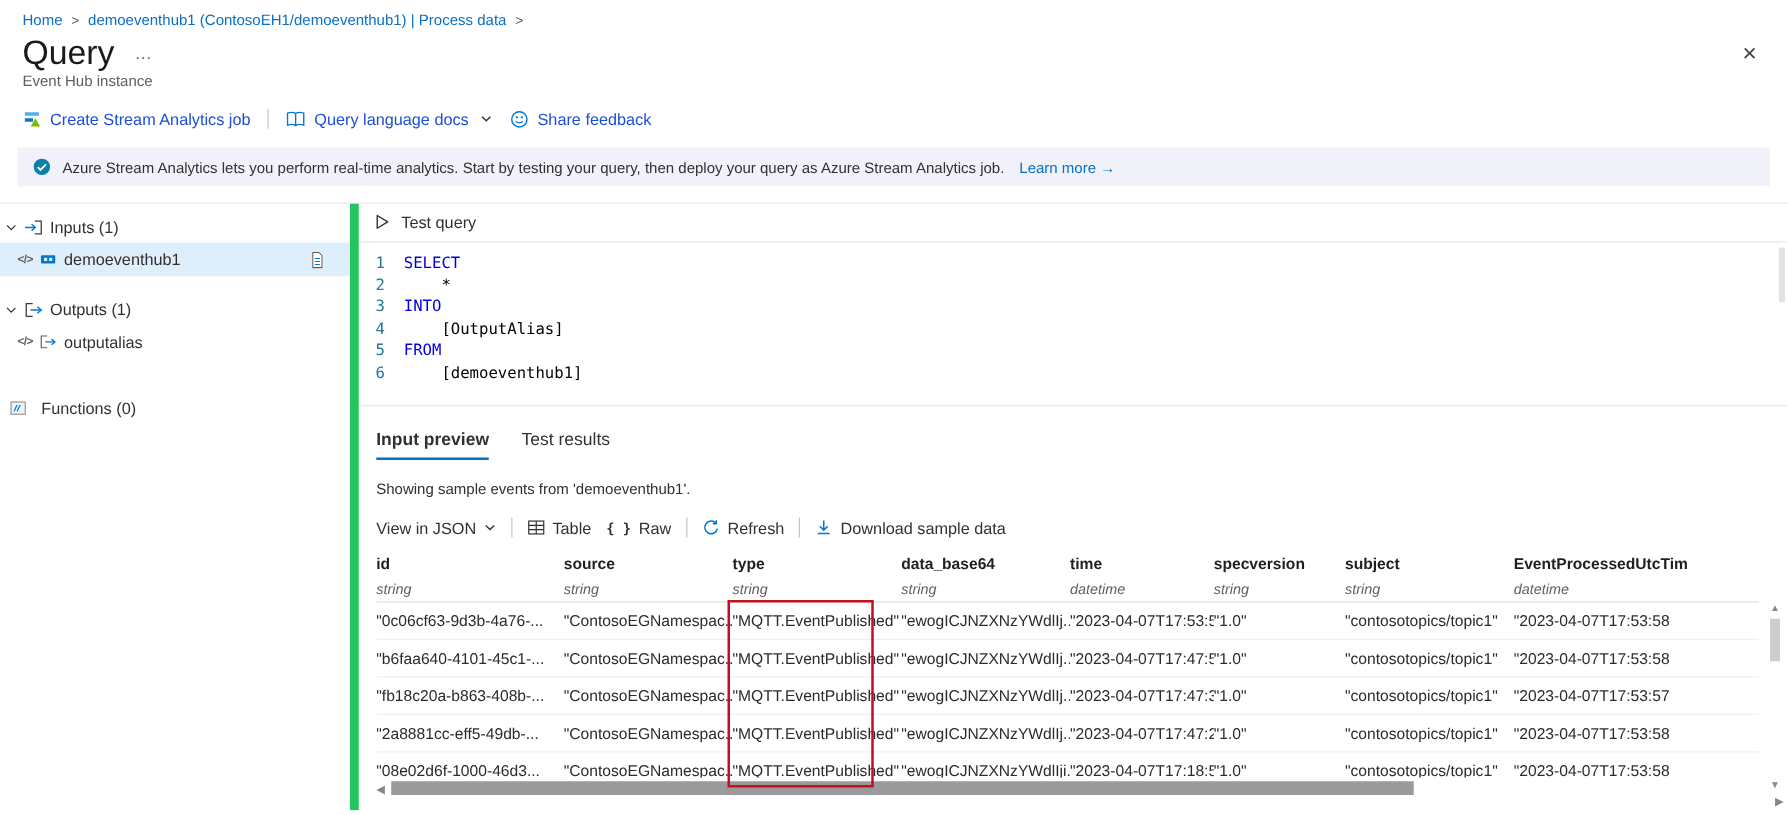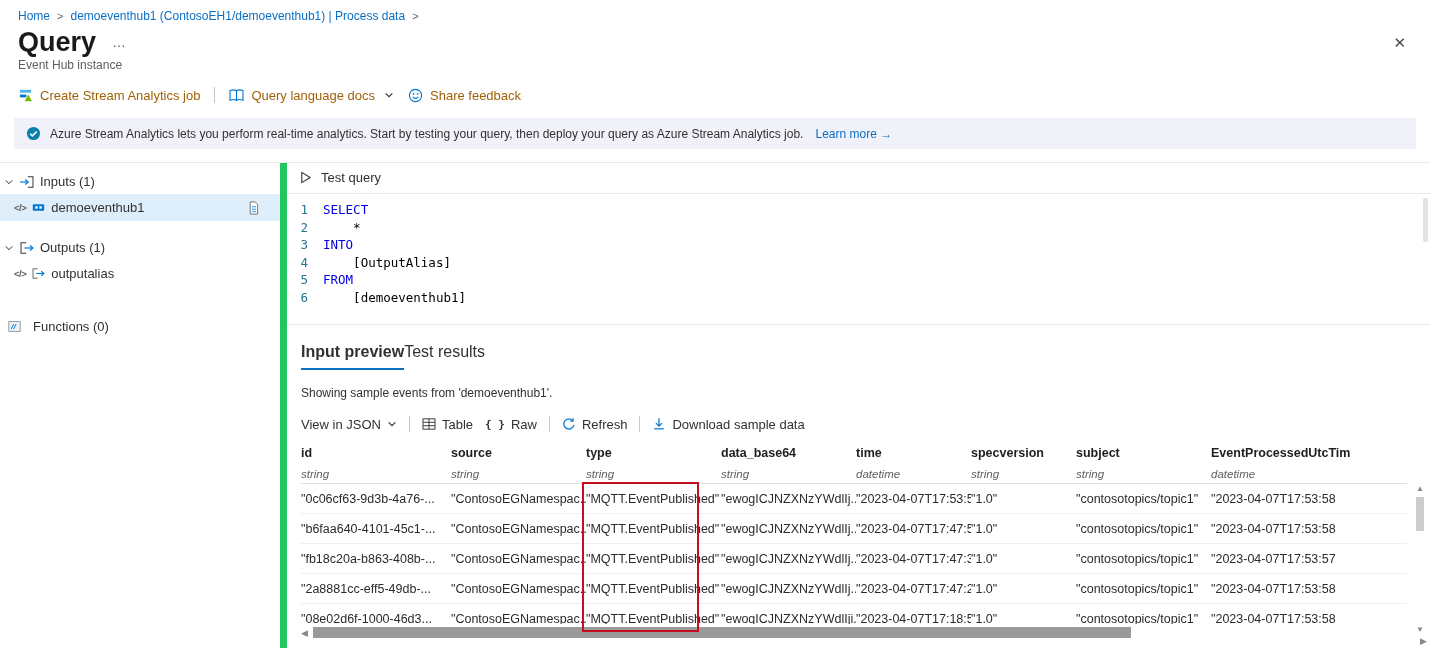--- a/index.html
+++ b/index.html
@@ -9,28 +9,28 @@
     font-family:"Liberation Sans", sans-serif; color:#323130; font-size:13px; position:relative;
   }
   a { cursor:pointer; }
   button { background:none; border:none; font:inherit; color:inherit; cursor:pointer; padding:0; }
 
   .breadcrumb { padding:9px 18px 0; font-size:12px; color:#605e5c; }
   .breadcrumb a { color:#0b6fc4; text-decoration:none; }
   .bc-sep { margin:0 7px; color:#605e5c; font-size:11px; }
 
   .header-row { display:flex; align-items:flex-start; padding:3px 24px 0 18px; }
-  .page-title { margin:0; font-size:27px; font-weight:700; color:#1b1a19; line-height:32px; }
+  .page-title { margin:0; font-size:27px; font-weight:400; color:#1b1a19; line-height:32px; }
   .more-dots { margin:13px 0 0 16px; color:#605e5c; font-size:14px; line-height:6px; }
   .close-btn { margin-left:auto; margin-top:8px; color:#484644; font-size:15px; }
 
   .subtitle { padding:0 18px; font-size:12px; color:#605e5c; }
 
   .toolbar { display:flex; align-items:center; gap:14px; padding:15px 18px 11px; }
-  .tb { display:flex; align-items:center; gap:7px; font-size:13px; color:#a16207; }
+  .tb { display:flex; align-items:center; gap:7px; font-size:13px; color:#1d4ed8; }
   .vdiv { width:1px; height:16px; background:#c8c6c4; }
   .chev { margin-left:2px; color:#323130; }
 
   .banner { margin:4px 14px 0; background:#f1f1fa; display:flex; align-items:center; gap:9px; padding:8px 12px; font-size:12px; color:#323130; }
   .banner a { color:#0b6fc4; text-decoration:none; white-space:nowrap; margin-left:3px; }
 
   .content { display:flex; margin-top:13px; border-top:1px solid #e8e8e8; height:486px; }
 
   .sidebar { width:287px; min-width:287px; border-right:7px solid #22c55e; padding-top:8px; }
   .section-header { display:flex; align-items:center; gap:6px; padding:3px 6px 3px 4px; font-size:13px; cursor:pointer; }
@@ -46,21 +46,21 @@
   .test-btn { display:flex; align-items:center; gap:9px; font-size:13px; }
 
   .editor { display:flex; font-family:"DejaVu Sans Mono", monospace; font-size:12.5px; line-height:17.5px; padding:7px 0; border-bottom:1px solid #e8e8e8; height:131px; position:relative; cursor:text; }
   .line-numbers { width:36px; text-align:right; padding-right:15px; color:#237893; }
   .ln, .cl { height:17.5px; }
   .cl { white-space:pre; color:#000; }
   .cl.kw { color:#0000e0; }
   .editor-scroll { position:absolute; right:2px; top:4px; width:5px; height:44px; background:#e3e3e3; border-radius:2px; }
 
   .preview { padding:18px 0 0 14px; position:relative; }
-  .tabs { display:flex; font-size:16px;text-align:center; }
+  .tabs { display:flex; gap:26px; font-size:14px;text-align:center; }
   .tab { padding-bottom:7px; cursor:pointer; color:#323130; }
   .tab.active { font-weight:700; border-bottom:2px solid #0b6fc4; }
   .status { margin-top:16px; font-size:12px; color:#323130; }
   .controls { display:flex; align-items:center; gap:12px; margin-top:16px; font-size:13px; }
   .ctl { display:flex; align-items:center; gap:6px; font-size:13px; color:#323130; }
   .braces { font-family:"DejaVu Sans Mono", monospace; font-size:11px; color:#323130; font-weight:700; }
 
   .table-wrap { position:relative; margin-top:14px; width:1106px; }
   .thead { display:flex; border-bottom:1px solid #e1e1e1; padding-bottom:3px; }
   .th { padding-right:10px; }

